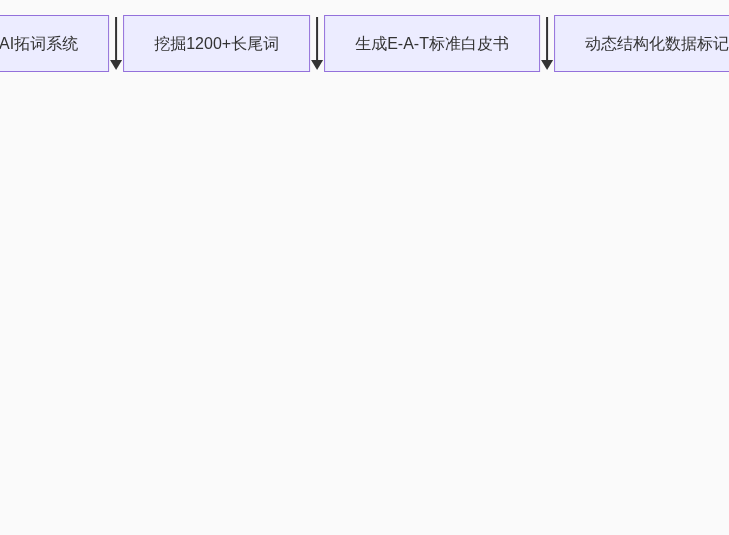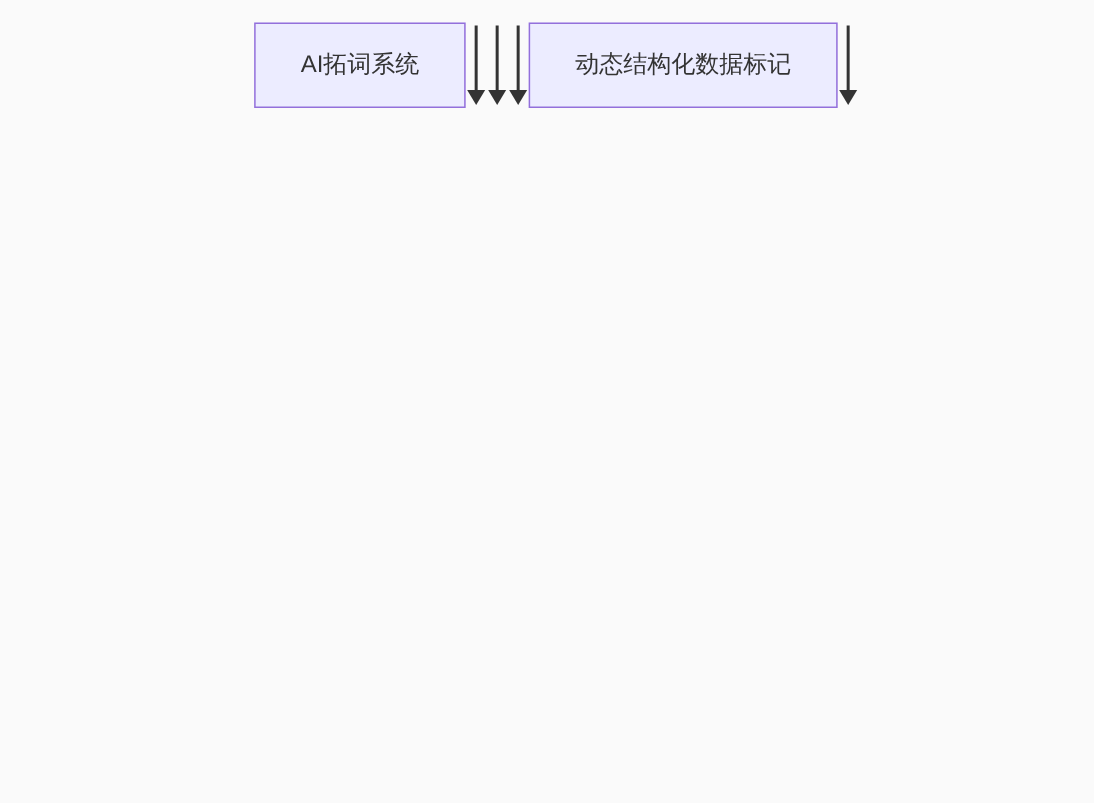--- a/index.html
+++ b/index.html
@@ -69,26 +69,28 @@
 <div class="canvas">
   <div class="flow-column">
 
     <div class="node">AI拓词系统</div>
 
     <div class="edge">
       <div class="shaft"></div>
       <div class="head"></div>
     </div>
 
+    <div class="node">挖掘1200+长尾词</div>
 
     <div class="edge">
       <div class="shaft"></div>
       <div class="head"></div>
     </div>
 
+    <div class="node">生成E-A-T标准白皮书</div>
 
     <div class="edge">
       <div class="shaft"></div>
       <div class="head"></div>
     </div>
 
     <div class="node">动态结构化数据标记</div>
 
     <div class="edge">
       <div class="shaft"></div>

